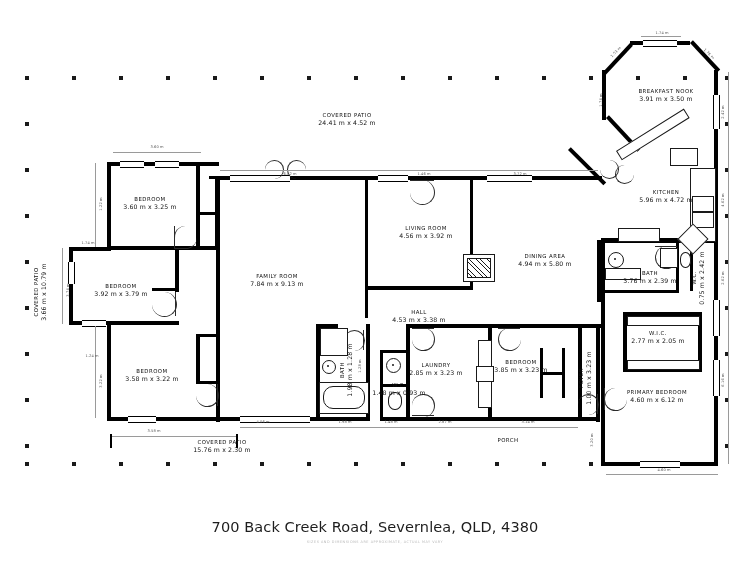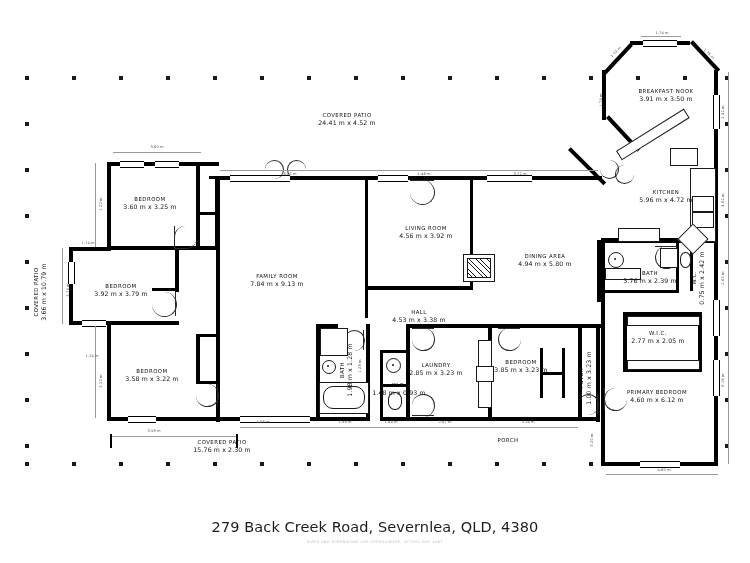--- a/index.html
+++ b/index.html
@@ -401,17 +401,17 @@
       <div class="dim" style="left: 345px; top: 422px; transform: translate(-50%, -50%);">1.98 m</div>
       <div class="dim" style="left: 391px; top: 422px; transform: translate(-50%, -50%);">1.48 m</div>
       <div class="dim" style="left: 445px; top: 422px; transform: translate(-50%, -50%);">2.87 m</div>
       <div class="dim" style="left: 528px; top: 422px; transform: translate(-50%, -50%);">3.14 m</div>
       <div class="dim" style="left: 592px; top: 440px; transform: translate(-50%, -50%) rotate(-90deg);">3.20 m</div>
       <div class="dim" style="left: 664px; top: 470px; transform: translate(-50%, -50%);">4.60 m</div>
       <div class="dim" style="left: 360px; top: 366px; transform: translate(-50%, -50%) rotate(-90deg);">1.28 m</div>
     </div>
 
   <div id="caption" style="top:519px;">
-    <div id="cap-title">279 Back Creek Road, Severnlea, QLD, 4380</div>
+    <div id="cap-title">700 Back Creek Road, Severnlea, QLD, 4380</div>
     <div id="cap-sub">SIZES AND DIMENSIONS ARE APPROXIMATE, ACTUAL MAY VARY</div>
   </div>
 
 </div>
 
 </body></html>

